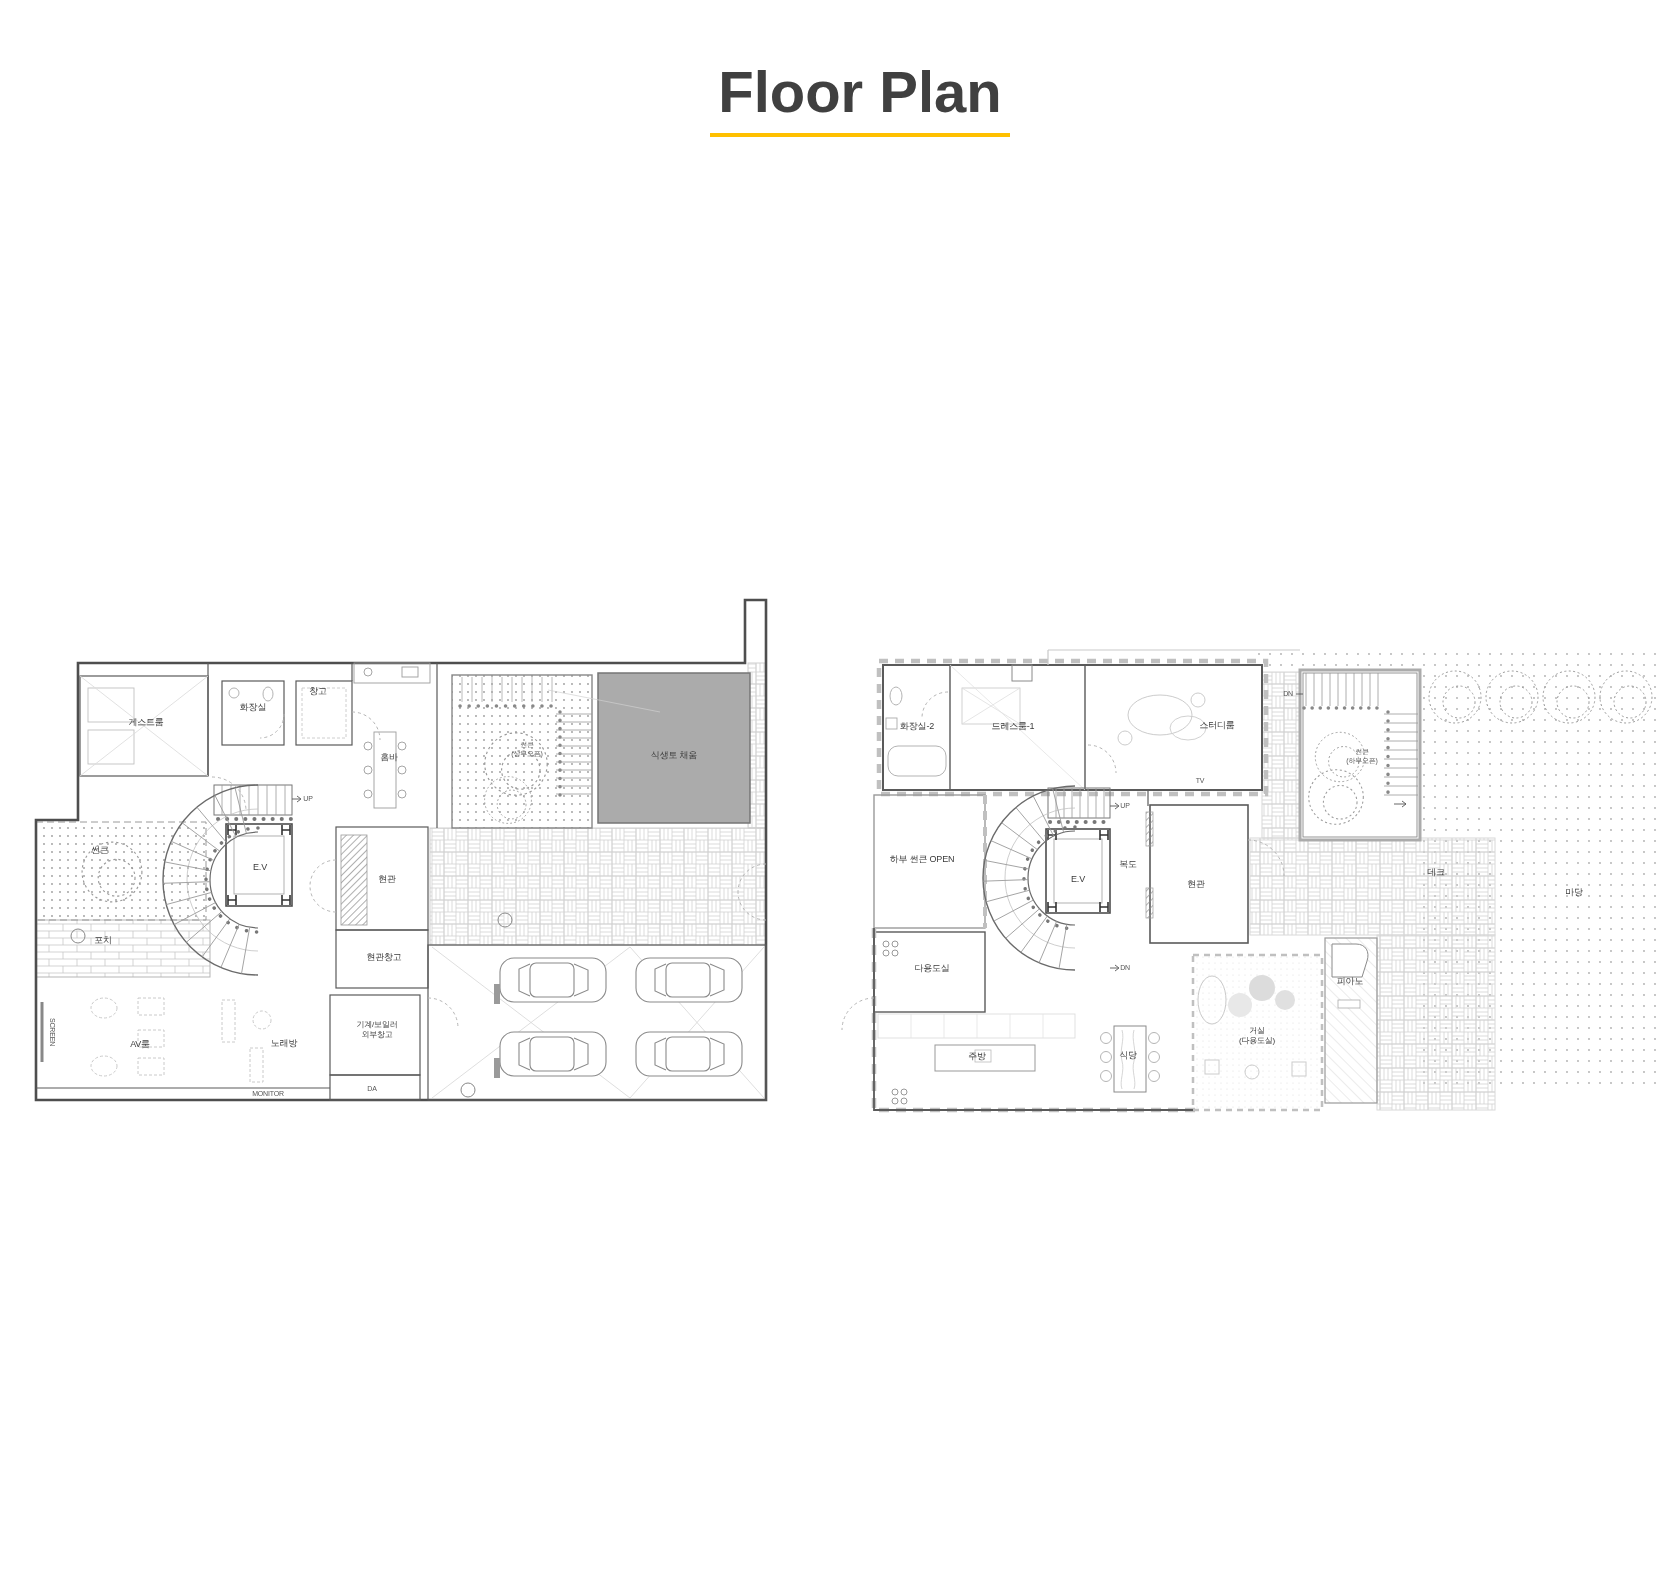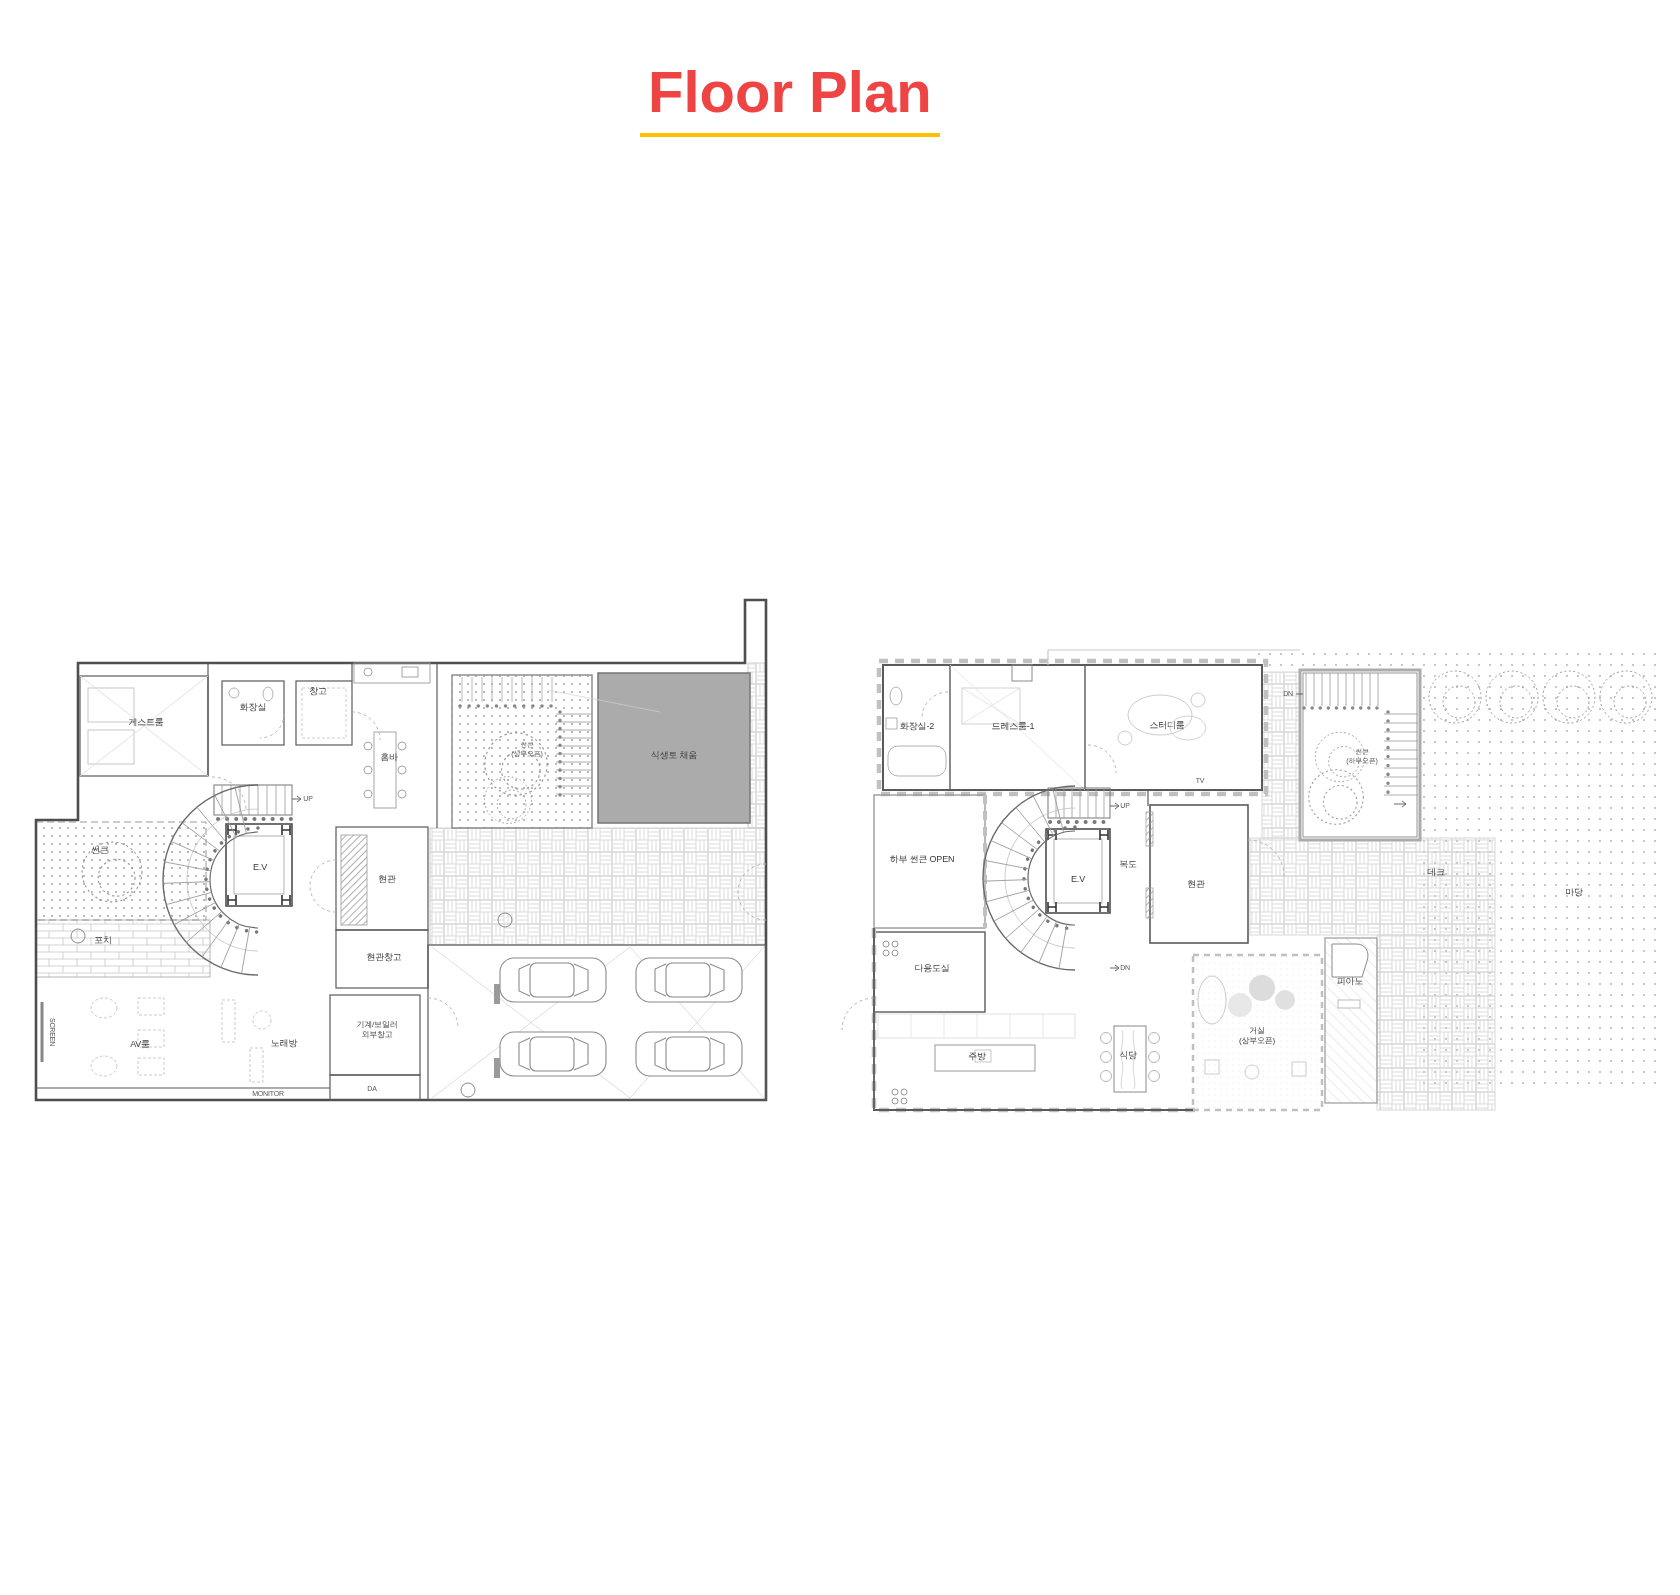--- a/index.html
+++ b/index.html
@@ -1,19 +1,19 @@
 <!DOCTYPE html>
 <html><head>
 <meta charset="utf-8">
 <style>
   html,body{margin:0;padding:0;background:#fff;}
   .canvas{position:relative;width:1680px;height:1595px;background:#ffffff;
           font-family:"Liberation Sans",sans-serif;overflow:hidden;}
-  .title{position:absolute;left:640px;top:58px;width:440px;text-align:left;
-         font-size:58px;font-weight:600;color:#ef4444;}
+  .title{position:absolute;left:640px;top:58px;width:440px;text-align:center;
+         font-size:58px;font-weight:600;color:#404040;}
   .title span{display:inline-block;border-bottom:4px solid #FFC000;padding:0 8px 8px;}
   .badge{position:absolute;width:122px;height:122px;border-radius:50%;
          background:#54504C;color:#F7F4F0;display:flex;align-items:center;justify-content:center;
          font-family:"Liberation Serif",serif;font-weight:700;font-size:52px;letter-spacing:-1px;}
   .lbl{position:absolute;transform:translate(-50%,-50%);font-size:9px;color:#3a3a3a;
        white-space:pre-line;text-align:center;line-height:1.25;letter-spacing:-0.2px;z-index:5;}
   .xs{font-size:7px;color:#555;}
   .sm{font-size:8px;}
   .vert{transform:translate(-50%,-50%) rotate(90deg);}
   svg.plansvg{position:absolute;left:25px;top:588px;}
@@ -353,33 +353,33 @@
   <div class="lbl" style="left:140px;top:1045px">AV룸</div>
   <div class="lbl" style="left:284px;top:1044px">노래방</div>
   <div class="lbl xs" style="left:268px;top:1094px">MONITOR</div>
   <div class="lbl sm" style="left:377px;top:1030px">기계/보일러
 외부창고</div>
   <div class="lbl xs" style="left:372px;top:1089px">DA</div>
   <div class="lbl xs" style="left:308px;top:799px">UP</div>
 
   <div class="lbl" style="left:917px;top:727px">화장실-2</div>
   <div class="lbl" style="left:1013px;top:727px">드레스룸-1</div>
-  <div class="lbl" style="left:1167px;top:726px">스터디룸</div>
+  <div class="lbl" style="left:1217px;top:726px">스터디룸</div>
   <div class="lbl xs" style="left:1200px;top:781px">TV</div>
   <div class="lbl xs" style="left:1362px;top:757px">썬큰
 (하부오픈)</div>
   <div class="lbl xs" style="left:1288px;top:694px">DN</div>
   <div class="lbl" style="left:922px;top:860px">하부 썬큰 OPEN</div>
   <div class="lbl" style="left:1078px;top:880px">E.V</div>
   <div class="lbl" style="left:1128px;top:865px">복도</div>
   <div class="lbl" style="left:1196px;top:885px">현관</div>
   <div class="lbl xs" style="left:1125px;top:806px">UP</div>
   <div class="lbl xs" style="left:1125px;top:968px">DN</div>
   <div class="lbl" style="left:932px;top:969px">다용도실</div>
   <div class="lbl" style="left:977px;top:1057px">주방</div>
   <div class="lbl" style="left:1128px;top:1056px">식당</div>
   <div class="lbl sm" style="left:1257px;top:1036px">거실
-(상부오픈)</div>
+(다용도실)</div>
   <div class="lbl" style="left:1350px;top:982px">피아노</div>
   <div class="lbl" style="left:1436px;top:873px">데크</div>
   <div class="lbl" style="left:1574px;top:893px">마당</div>
 
 </div>
 
 </body></html>

